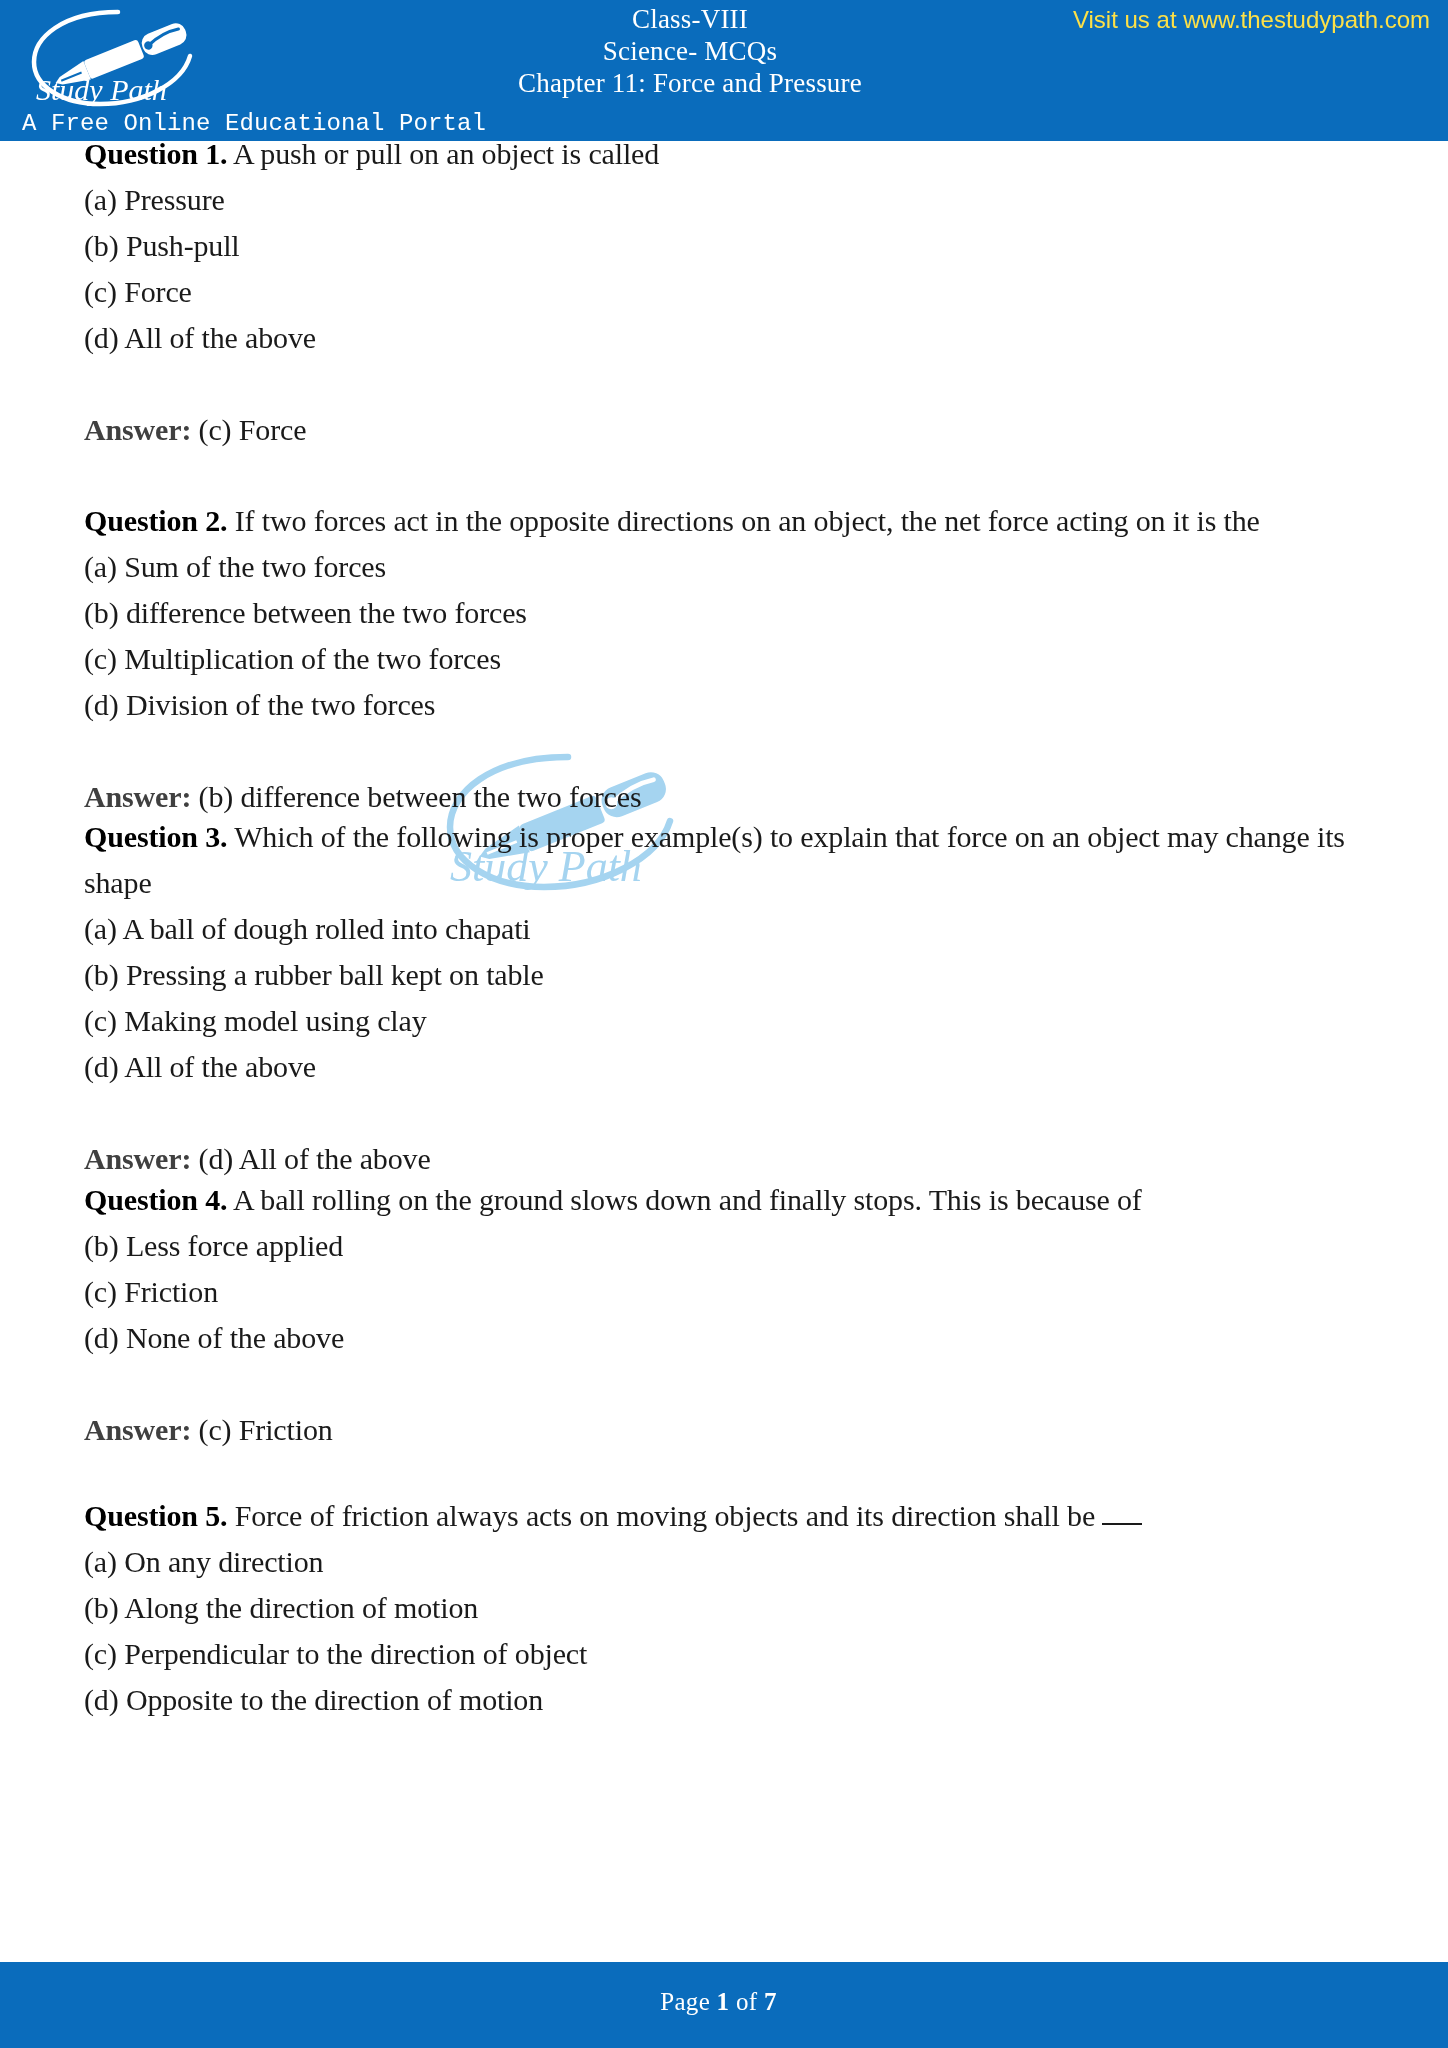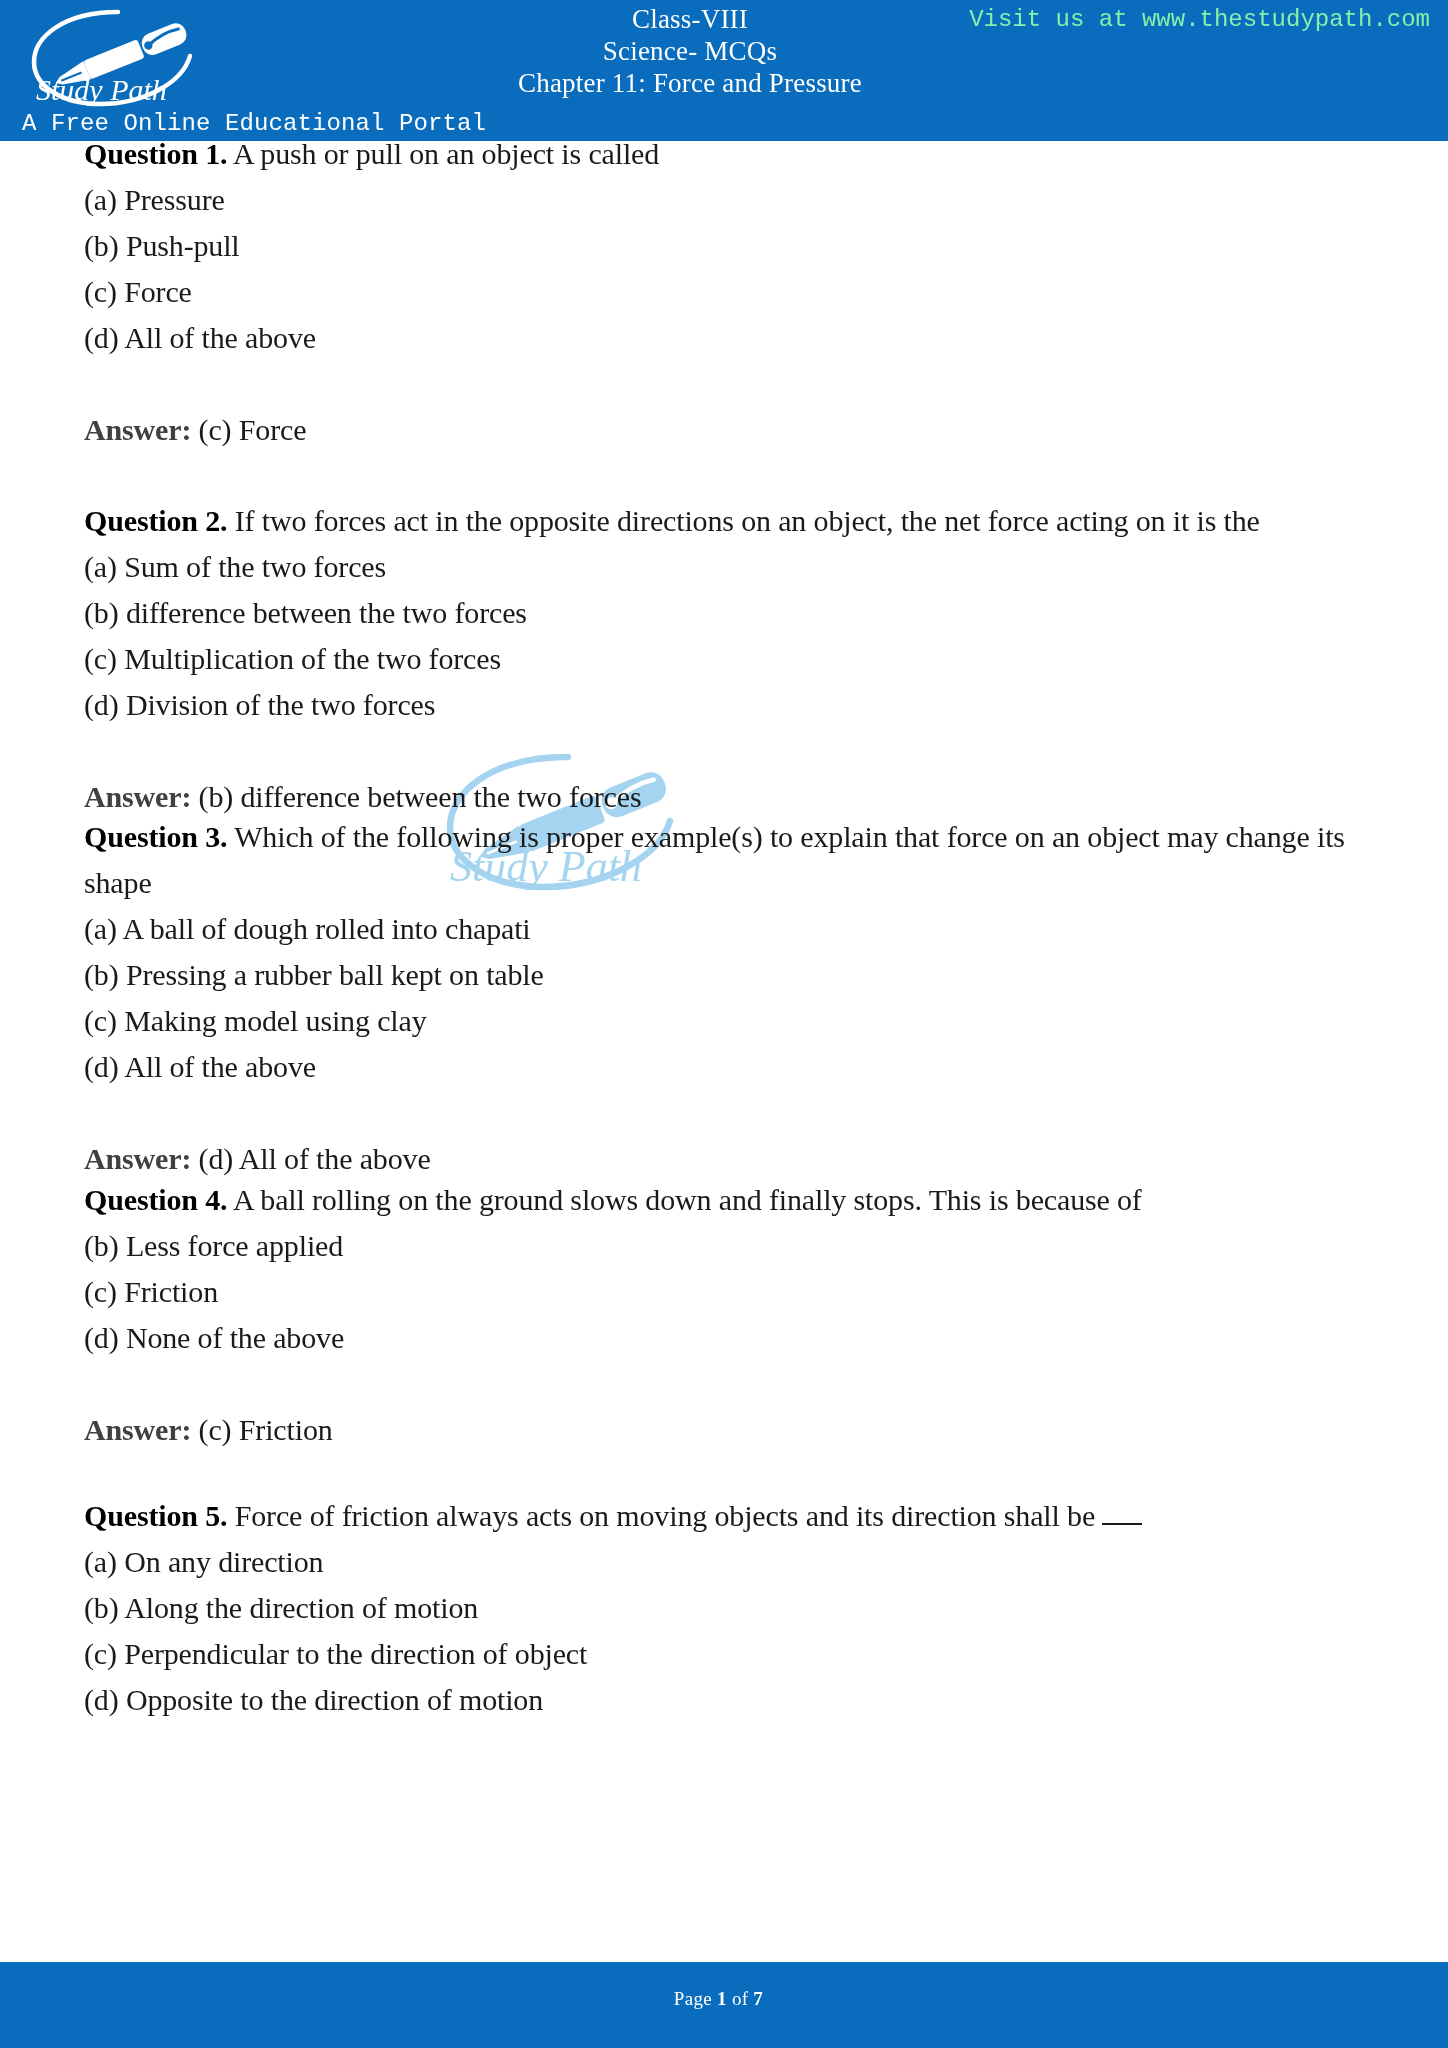--- a/index.html
+++ b/index.html
@@ -61,22 +61,22 @@
     font-family: "Liberation Serif", "DejaVu Serif", serif;
     font-size: 27px;
     line-height: 1.18;
     letter-spacing: 0.2px;
     white-space: nowrap;
   }
   .header-right {
     position: absolute;
     right: 18px;
     top: 6px;
-    color: #86efac;
-    font-family: Liberation Mono, monospace;
+    color: #fde047;
+    font-family: Liberation Sans, sans-serif;
     font-size: 24px;
     white-space: nowrap;
   }
 
   
   .watermark {
     position: absolute;
     left: 432px;
     top: 745px;
     width: 270px;
@@ -135,21 +135,21 @@
     background: #0a6cbc;
   }
   .footer-text {
     position: absolute;
     left: 0;
     top: 26px;
     width: 1437px;
     text-align: center;
     color: #ffffff;
     font-family: "Liberation Serif", "DejaVu Serif", serif;
-    font-size: 19px;
+    font-size: 25px;
     letter-spacing: 0.3px;
   }
   .footer-text b { font-weight: bold; }
 </style>
 </head>
 <body>
 
 <div class="header-band">
 
   <div class="logo-block">

